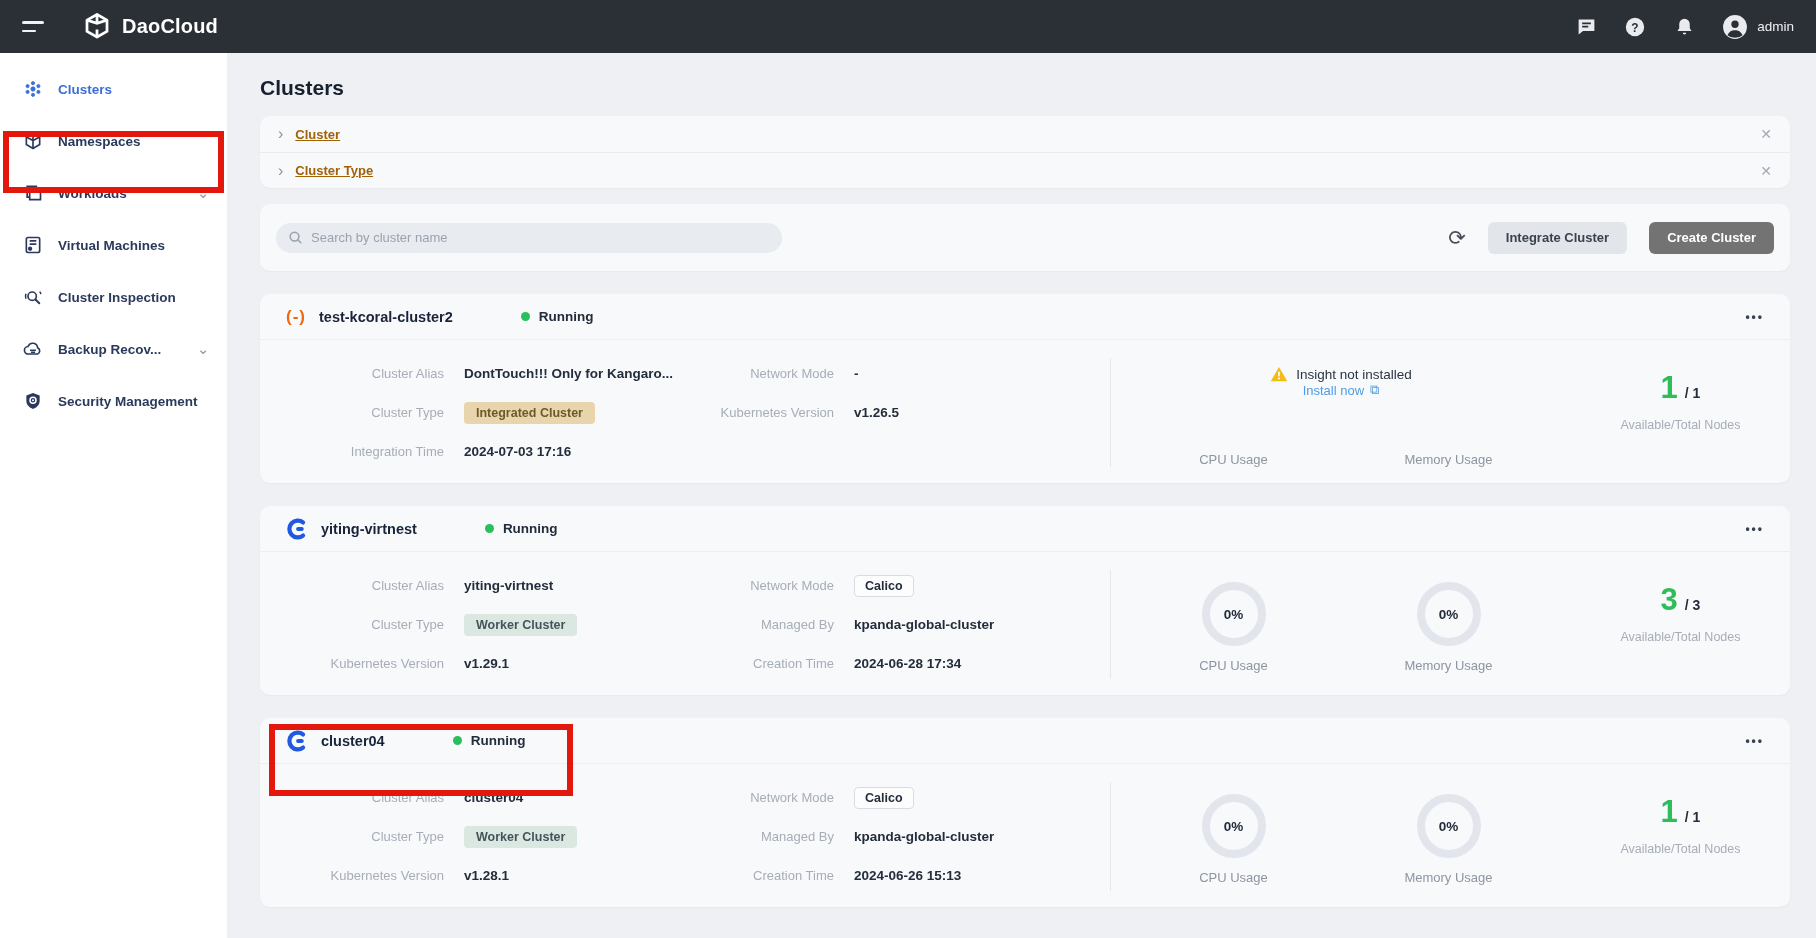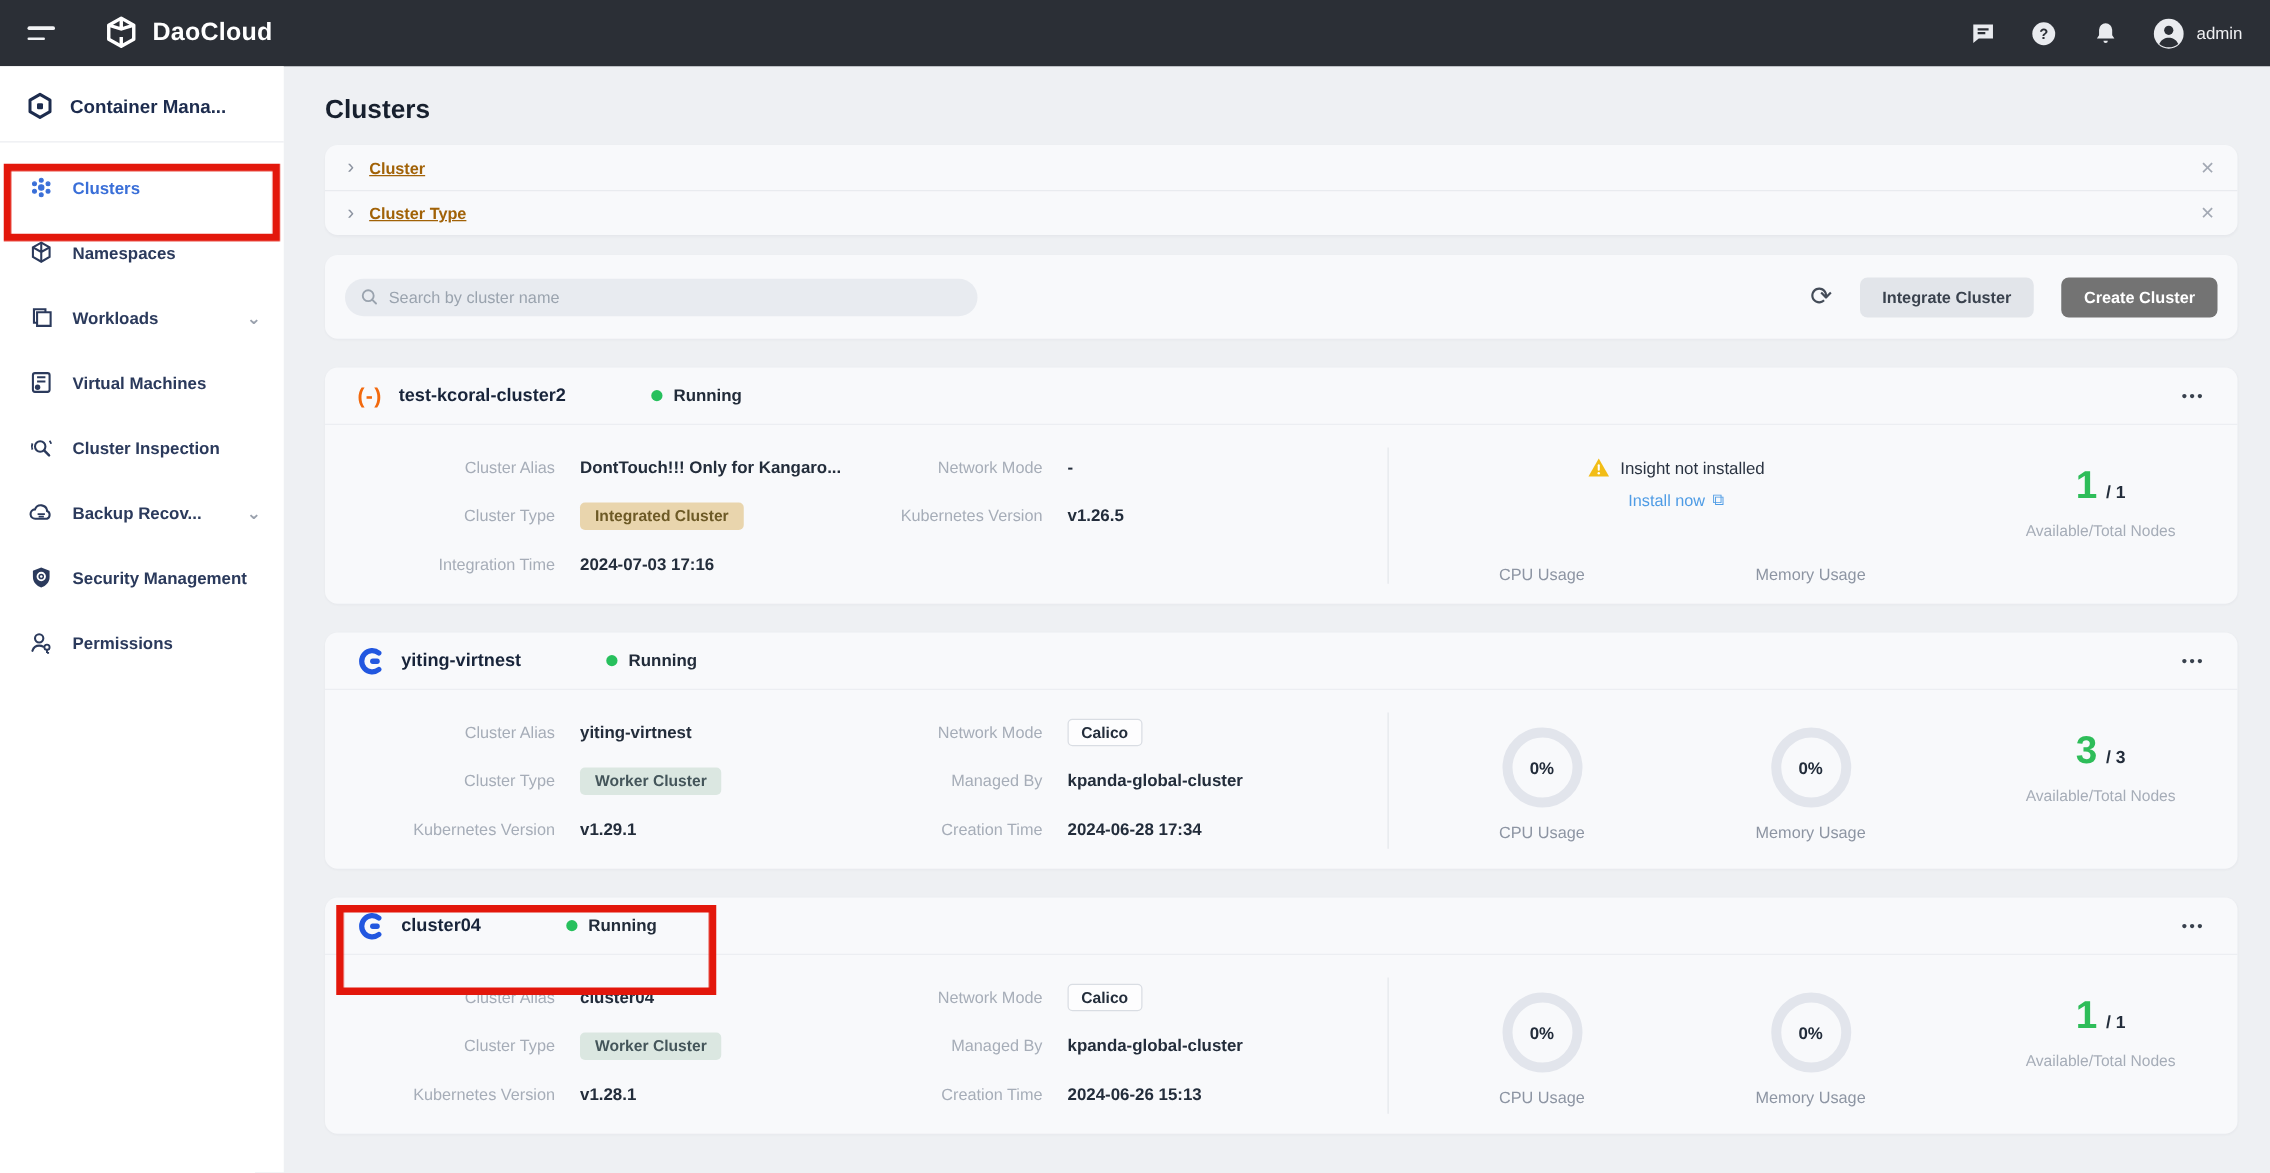--- a/index.html
+++ b/index.html
@@ -80,21 +80,21 @@
   .vdivider { width: 1px; background: #e4e7ec; margin: 4px 0; flex: none; }
 
   .usage { width: 460px; display: flex; flex-direction: column; }
   .usage-row { display: flex; justify-content: center; gap: 65px; width: 100%; padding-top: 16px; }
   .donut-block { width: 150px; display: flex; flex-direction: column; align-items: center; gap: 12px; }
   .donut { width: 64px; height: 64px; border: 8px solid #e2e5ec; border-radius: 50%; display: flex; align-items: center; justify-content: center; font-size: 13.5px; font-weight: 700; color: #222c3a; background: transparent; }
   .usage-label { font-size: 13px; color: #8d95a3; }
 
   .usage-warning { display: flex; flex-direction: column; align-items: center; margin-top: 12px; flex: 1; }
   .warn-line { display: flex; align-items: center; gap: 8px; font-size: 13.5px; color: #2b3442; }
-  .install-link { margin-top: 10px; font-size: 13px; color: #4f9ce5; cursor: pointer; display: flex; gap: 6px; align-items: center; }
+  .install-link { font-size: 13px; color: #4f9ce5; cursor: pointer; display: flex; gap: 6px; align-items: center; }
   .labels-row { display: flex; justify-content: center; gap: 65px; width: 100%; margin-top: auto; padding-bottom: 4px; }
   .labels-row .usage-label { width: 150px; text-align: center; }
 
   .nodes { flex: 1; display: flex; flex-direction: column; align-items: center; padding-top: 16px; }
   .nodes-frac { display: flex; align-items: baseline; gap: 7px; }
   .nodes-num { font-size: 31px; font-weight: 700; color: #2ebd59; }
   .nodes-total { font-size: 14px; font-weight: 700; color: #232d3b; }
   .nodes-caption { margin-top: 12px; font-size: 12.5px; color: #a6adb8; }
 
   
@@ -149,29 +149,20 @@
           </svg>
       </span>
       <span class="tb-username">admin</span>
     </span>
   </div>
 </header>
 
 <div class="layout">
 
   <aside class="sidebar">
-    <div class="module-head">
-      <span>
-        <svg width="24" height="24" viewBox="0 0 24 24">
-            <path d="M12 2.5l8 4.6v9.2l-8 4.6-8-4.6V7.1z" fill="none" stroke="#1d2c4e" stroke-width="2.4" stroke-linejoin="round"></path>
-            <rect x="9.6" y="9.6" width="4.8" height="4.8" rx="1" fill="#1d2c4e"></rect>
-          </svg>
-      </span>
-      <span class="module-title">Container Mana...</span>
-    </div>
     <nav class="nav">
       <div class="nav-item active">
         <span>
           <svg width="20" height="20" viewBox="0 0 24 24" fill="#3a6fd8">
               <circle cx="12" cy="12" r="2.6"></circle>
               <circle cx="12" cy="5" r="1.9"></circle>
               <circle cx="12" cy="19" r="1.9"></circle>
               <circle cx="5.5" cy="8.5" r="1.9"></circle>
               <circle cx="18.5" cy="8.5" r="1.9"></circle>
               <circle cx="5.5" cy="15.5" r="1.9"></circle>
@@ -231,31 +222,20 @@
       </div>
       <div class="nav-item">
         <span>
           <svg width="20" height="20" viewBox="0 0 24 24">
               <path d="M12 2.5l8 3v6c0 5-3.4 8.6-8 10-4.6-1.4-8-5-8-10v-6z" fill="#2b3a5c"></path>
               <circle cx="12" cy="11" r="3.6" fill="none" stroke="#ffffff" stroke-width="1.8"></circle>
               <circle cx="12" cy="11" r="1.2" fill="#ffffff"></circle>
             </svg>
         </span>
         <span class="nav-label">Security Management</span>
-      </div>
-      <div class="nav-item">
-        <span>
-          <svg width="20" height="20" viewBox="0 0 24 24">
-              <circle cx="10" cy="8" r="4" fill="none" stroke="#2b3a5c" stroke-width="2"></circle>
-              <path d="M3.5 20c1.2-3.6 3.8-5 6.5-5 1.4 0 2.7.3 3.8 1" fill="none" stroke="#2b3a5c" stroke-width="2" stroke-linecap="round"></path>
-              <circle cx="17.5" cy="16.5" r="2.5" fill="none" stroke="#2b3a5c" stroke-width="1.8"></circle>
-              <path d="M17.5 19v3M17.5 22h2" stroke="#2b3a5c" stroke-width="1.8"></path>
-            </svg>
-        </span>
-        <span class="nav-label">Permissions</span>
       </div>
     </nav>
   </aside>
 
   <main class="main">
     <div class="content">
       <h1 class="page-title">Clusters</h1>
 
       <section class="panel filter-panel">
         <div class="filter-row">

